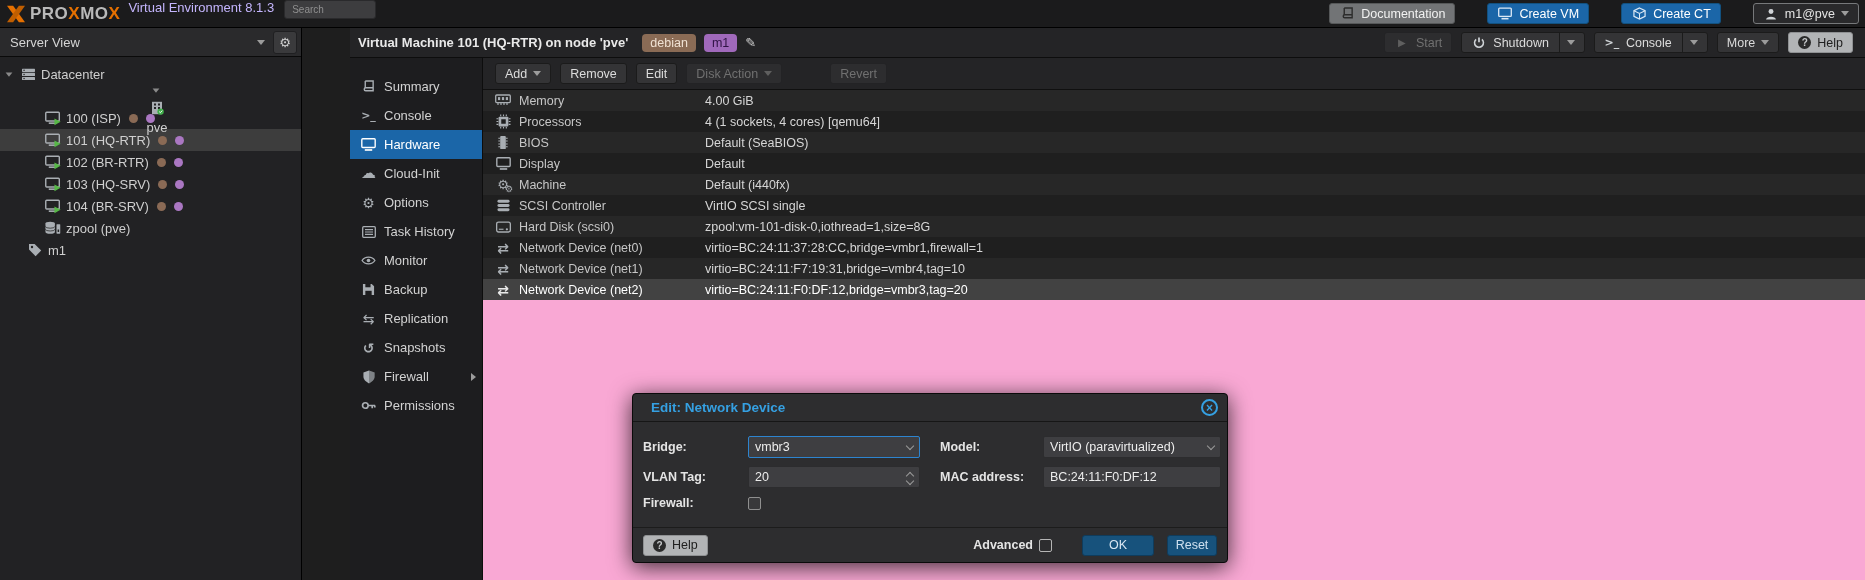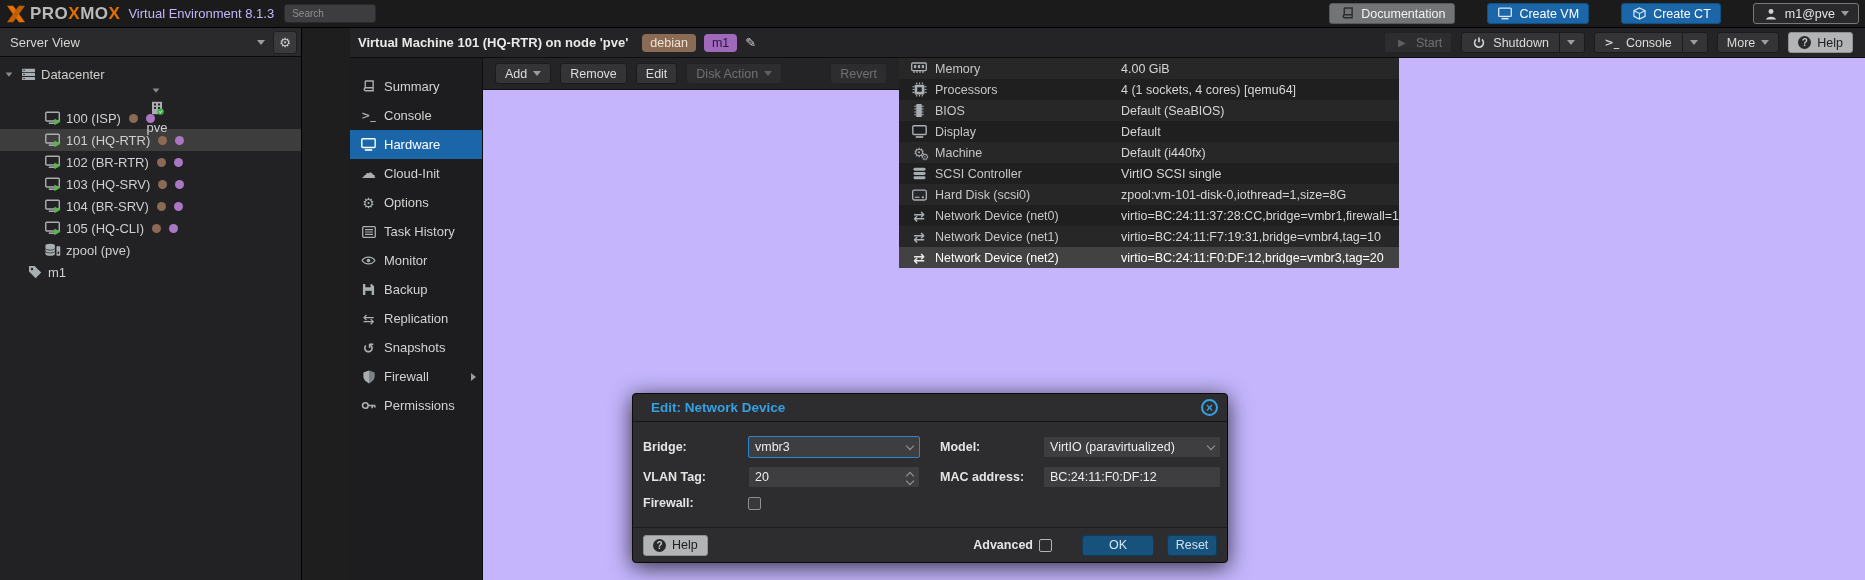--- a/index.html
+++ b/index.html
@@ -1,21 +1,21 @@
 <!DOCTYPE html>
 <html><head>
 <meta charset="utf-8">
 <style>
   * { margin:0; padding:0; box-sizing:border-box; }
   html,body { background:#111; }
   body { font-family:"Liberation Sans","DejaVu Sans",sans-serif; }
   .app { position:relative; width:1865px; height:580px; background:#1e1e1e; overflow:hidden; color:#cfcfcf; font-size:13px; }
 
   
-  .topbar { height:28px; background:#1b1b1c; display:flex; align-items:center; padding:0 6px; border-bottom:1px solid #000; }
+  .topbar { height:28px; background:#1b1b1c; display:flex; padding:0 6px; border-bottom:1px solid #000; }
   .logo { display:flex; align-items:center; gap:4px; }
   .logo-mark { width:20px; height:18px; }
   .logo-text { font-weight:bold; font-size:17px; letter-spacing:.5px; color:#b9b9b9; }
   .logo-text .ox { color:#e57000; }
   .tb-sub { margin-left:8px; color:#c4b5fd; font-size:13px; }
   .search { margin-left:10px; width:92px; height:19px; background:#3d3d3f; border:1px solid #2a2a2c; border-radius:3px; color:#f0abfc; font-size:10px; padding:0 7px; font-family:inherit; }
   .search::placeholder { color:#8f8f8f; }
   .tb-right { margin-left:auto; display:flex; align-items:center; gap:32px; }
 
   .btn { display:inline-flex; align-items:center; gap:6px; height:21px; padding:0 9px; background:#343436; border:1px solid #1b1b1b; border-radius:3px; color:#dcdcdc; font-size:12.5px; white-space:nowrap; cursor:default; }
@@ -63,21 +63,21 @@
   .t2-right { margin-left:auto; display:flex; align-items:center; gap:9px; }
 
   .work { flex:1; display:flex; min-height:0; }
   .navpanel { width:133px; background:#1d1d1f; border-right:1px solid #0d0d0d; padding-top:14px; flex:none; }
   .nitem { height:29px; display:flex; align-items:center; gap:7px; padding:0 6px 0 10px; color:#d2d2d2; white-space:nowrap; }
   .nitem .ico { width:17px; }
   .nitem.sel { background:#1b66a8; color:#ffffff; }
   .nitem.sel .ico { color:#ffffff; }
   .nitem .caret-r { margin-left:auto; }
 
-  .hw { flex:1; display:flex; flex-direction:row; background:#c4b5fd; min-width:0; }
+  .hw { flex:1; display:flex; flex-direction:column; background:#f9a8d4; min-width:0; }
   .hw-toolbar { height:32px; background:#242426; border-bottom:1px solid #101010; display:flex; align-items:center; gap:9px; padding:0 12px; }
   .hw-toolbar .gap { width:30px; }
   .hw-table { }
   .hrow { height:21px; display:flex; align-items:center; padding-left:12px; font-size:12.5px; }
   .hrow:nth-child(odd) { background:#272727; }
   .hrow:nth-child(even) { background:#1f1f1f; }
   .hrow.sel { background:#424242; }
   .hrow.sel .hw-lbl, .hrow.sel .hw-val { color:#ffffff; }
   .hrow.sel .ico { color:#e8e8e8; }
   .hw-lbl { width:186px; margin-left:8px; color:#c6c6c6; flex:none; }
@@ -263,32 +263,20 @@
                 <rect x="4" y="11.6" width="8" height="1.7" fill="currentColor"></rect>
                 <path d="M10 7.5 L16.6 11 L10 14.6 Z" fill="#57b847"></path>
               </svg>
             </span>
           <span class="lbl">104 (BR-SRV)</span>
           <span class="dot dot-a"></span>
             <span class="dot dot-b"></span>
         </div>
         <div class="trow ind2">
           <span class="ico">
-              <svg width="16" height="15" viewBox="0 0 17 15">
-                <rect x="0.8" y="0.8" width="14.4" height="9.4" rx="1" fill="none" stroke="currentColor" stroke-width="1.5"></rect>
-                <rect x="4" y="11.6" width="8" height="1.7" fill="currentColor"></rect>
-                <path d="M10 7.5 L16.6 11 L10 14.6 Z" fill="#57b847"></path>
-              </svg>
-            </span>
-          <span class="lbl">105 (HQ-CLI)</span>
-          <span class="dot dot-a"></span>
-            <span class="dot dot-b"></span>
-        </div>
-        <div class="trow ind2">
-          <span class="ico">
               <svg width="16" height="14" viewBox="0 0 17 14">
                 <ellipse cx="5.5" cy="2.3" rx="5" ry="1.9" fill="currentColor"></ellipse>
                 <path d="M0.5 2.3 v9 a5 1.9 0 0 0 10 0 v-9" fill="currentColor"></path>
                 <path d="M0.5 5.3 a5 1.9 0 0 0 10 0 M0.5 8.3 a5 1.9 0 0 0 10 0" stroke="#222" stroke-width="0.8" fill="none"></path>
                 <rect x="12.2" y="3" width="4" height="10" rx="0.6" fill="currentColor"></rect>
                 <rect x="13.4" y="8.6" width="1.6" height="2.6" fill="#222"></rect>
               </svg>
             </span>
           <span class="lbl">zpool (pve)</span>
         </div>

